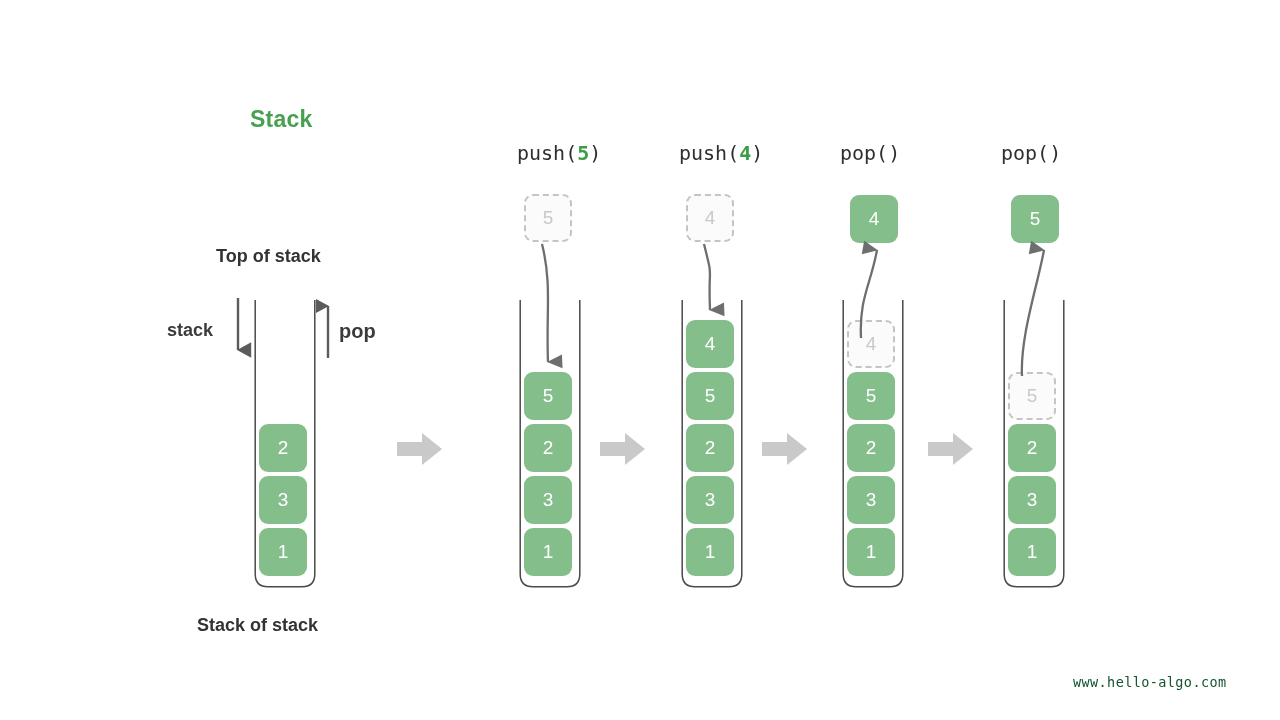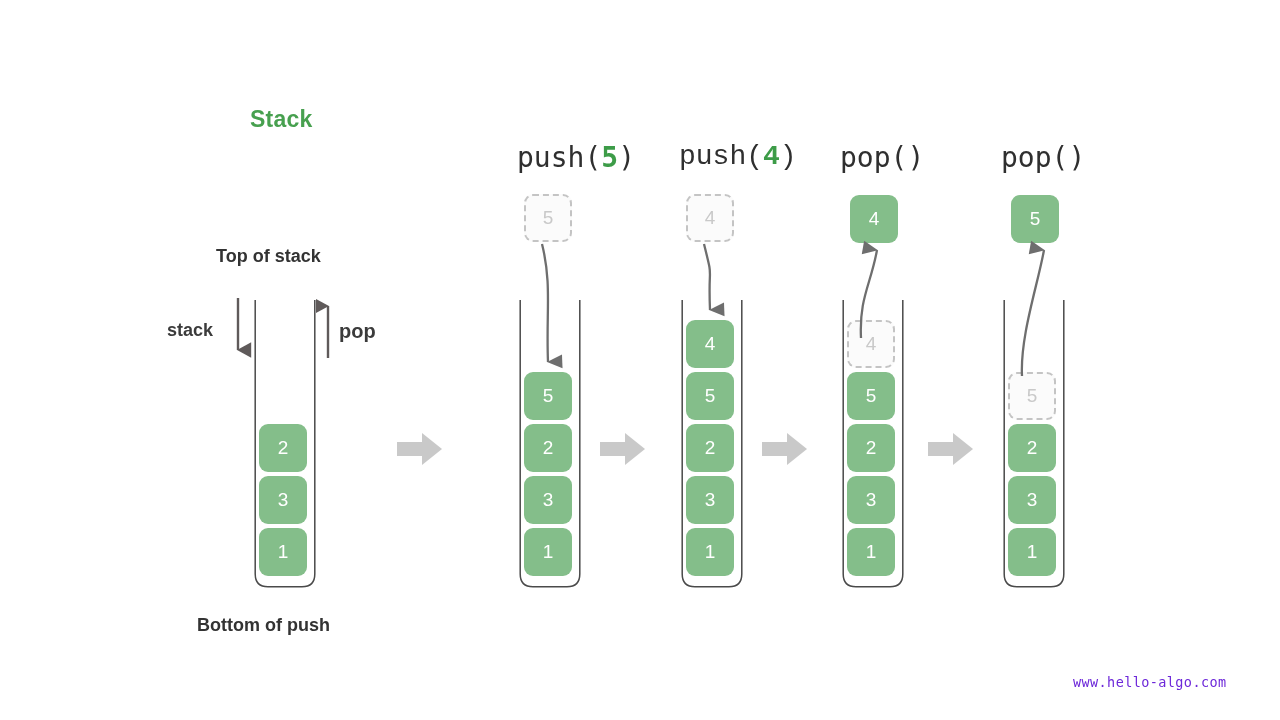--- a/index.html
+++ b/index.html
@@ -47,28 +47,28 @@
   #pop-label {
     left: 339px; top: 320px;
     font-size: 20px;
     font-weight: bold;
     color: #3b3b3b;
   }
   #watermark {
     left: 1073px; top: 674px;
     font-family: "DejaVu Sans Mono", "Liberation Mono", monospace;
     font-size: 13.5px;
-    color: #6d28d9;
+    color: #14532d;
     letter-spacing: .4px;
   }
 
   
   .op-caption {
     font-family: "DejaVu Sans Mono", "Liberation Mono", monospace;
-    font-size: 28px;
+    font-size: 20px;
     color: #2f2f2f;
     top: 141px;
     white-space: nowrap;
     letter-spacing: 0px;
   }
   .op-caption .arg { color: #3d9c48; font-weight: bold; }
 
   
   .stack-col { width: 120px; top: 0; height: 720px; }
 
@@ -96,21 +96,21 @@
   }
 
   
   .flow-arrow { top: 432px; width: 46px; height: 34px; }
 </style>
 </head>
 <body>
 
 <div class="abs" id="stack-title">Stack</div>
 <div class="abs" id="top-of-stack-label">Top of stack</div>
-<div class="abs" id="bottom-of-stack-label">Bottom of push</div>
+<div class="abs" id="bottom-of-stack-label">Stack of stack</div>
 <div class="abs" id="push-label">stack</div>
 <div class="abs" id="pop-label">pop</div>
 <div class="abs" id="watermark">www.hello-algo.com</div>
 
 <svg class="abs" style="left:226px; top:296px; width:30px; height:64px;" viewBox="0 0 30 64">
   <defs>
     <marker id="mk-down" markerWidth="7" markerHeight="7" refX="3.5" refY="6" orient="auto">
       <path d="M0.3,0.5 L3.5,6.4 L6.7,0.5 Z" fill="#5f5a5a"></path>
     </marker>
   </defs>
@@ -149,21 +149,21 @@
           </marker>
         </defs>
         <path d="M542,244 C552,284 546,312 548,362" fill="none" stroke="#6e6e6e" stroke-width="2.3" marker-end="url(#pd1)"></path>
       </svg>
     </div>
     <div class="abs stack-col" style="left: 519px;">
       <svg class="container-shape" style="top:300px;left:0;width:62px;height:288px;" viewBox="0 0 62 288">
         <path d="M1.2,0 L1.2,274 Q1.2,286.8 14,286.8 L48,286.8 Q60.8,286.8 60.8,274 L60.8,0" fill="none" stroke="#4a4a4a" stroke-width="1.5"></path>
       </svg>
     </div>
-    <div class="abs op-caption" style="left: 679px; font-family: Liberation Mono, monospace;"><span>push(</span><span class="arg">4</span><span>)</span></div>
+    <div class="abs op-caption" style="left: 679px;"><span>push(</span><span class="arg">4</span><span>)</span></div>
     <div class="box" style="left: 686px; top: 320px;">4</div>
     <div class="box" style="left: 686px; top: 372px;">5</div>
     <div class="box" style="left: 686px; top: 424px;">2</div>
     <div class="box" style="left: 686px; top: 476px;">3</div>
     <div class="box" style="left: 686px; top: 528px;">1</div>
     <div class="box ghost" style="left: 686px; top: 194px;">4</div>
     <div class="abs" style="left: 0px; top: 0px; width: 1280px; height: 720px; pointer-events: none;">
       <svg width="1280" height="720" style="display:block">
         <defs>
           <marker id="pd2" markerWidth="8" markerHeight="8" refX="3.2" refY="6.6" orient="auto">

